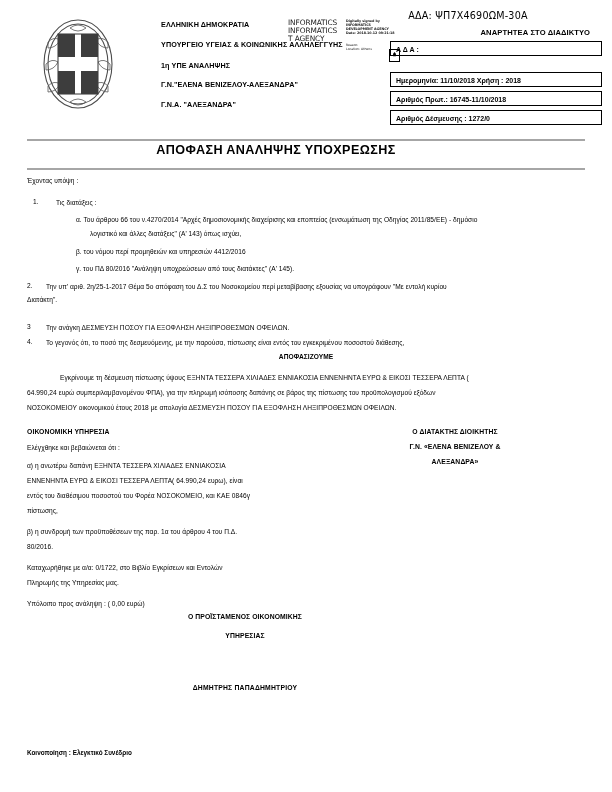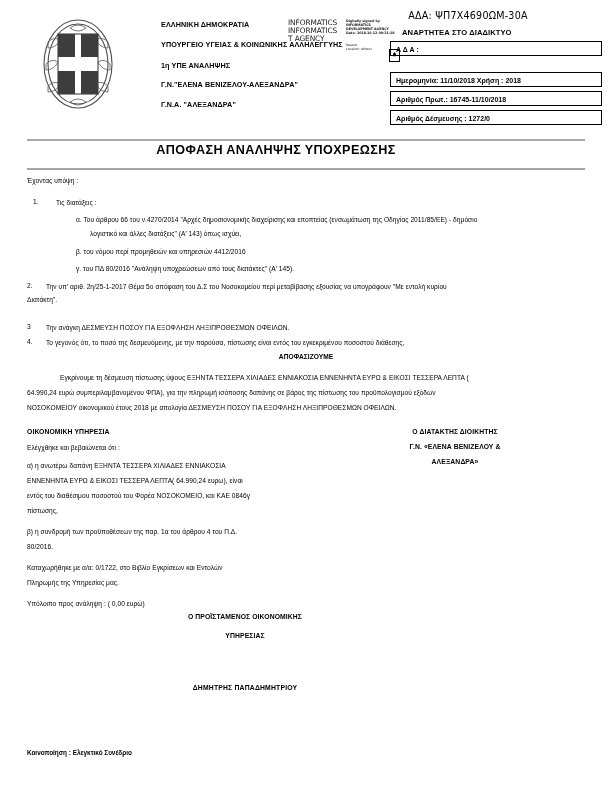--- a/index.html
+++ b/index.html
@@ -117,24 +117,24 @@
     top: 10px;
     width: 268px;
     text-align: center;
     font-size: 9.6px;
     font-family: "DejaVu Sans", sans-serif;
     letter-spacing: 0.2px;
     white-space: nowrap;
   }
   .anartitea {
     position: absolute;
-    right: 0;
+    right: 22px;
     top: 28px;
     width: 210px;
-    text-align: left;
+    text-align: right;
     font-size: 7.6px;
     font-weight: bold;
     letter-spacing: 0.1px;
     white-space: nowrap;
   }
 
   .boxes {
     position: absolute;
     right: 10px;
     top: 41px;

